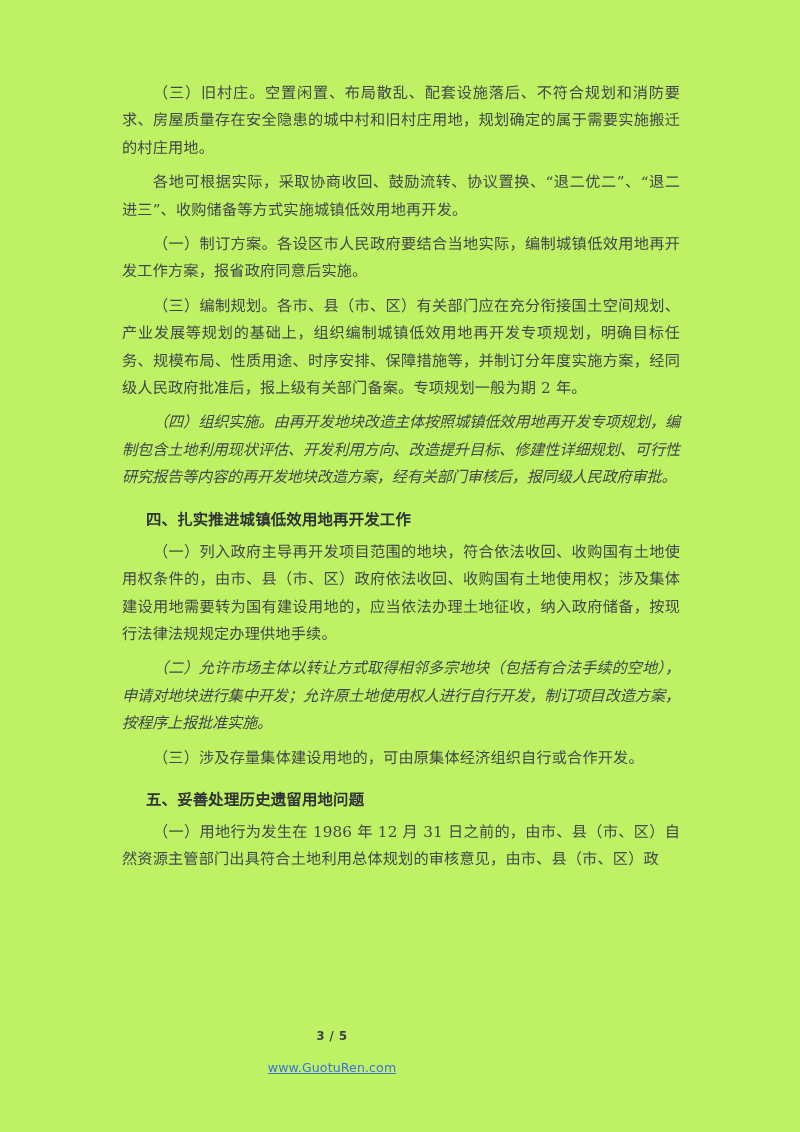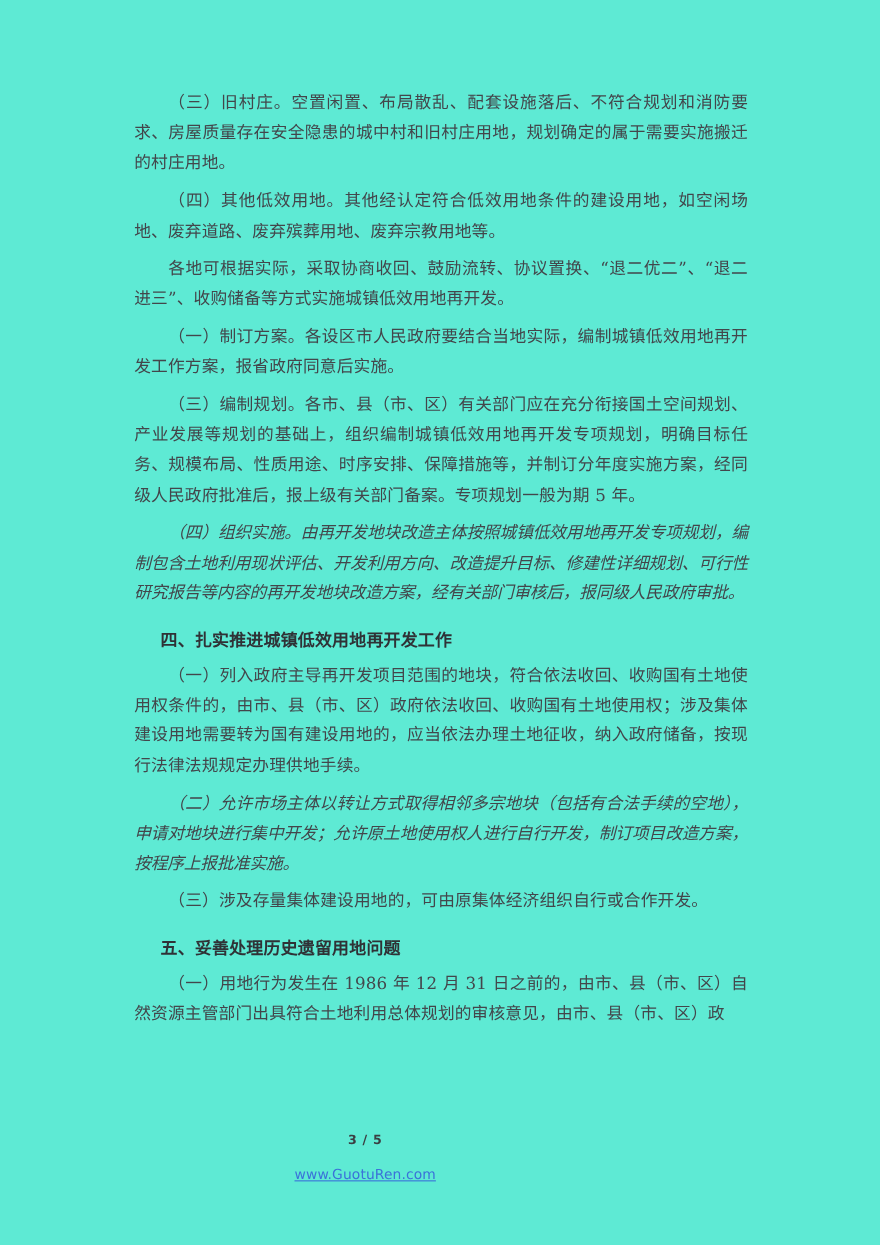--- a/index.html
+++ b/index.html
@@ -9,21 +9,21 @@
     background: #ffffff;
   }
   body {
     font-family: "DejaVu Serif", "Liberation Serif", serif;
   }
   .page {
     position: relative;
     width: 800px;
     height: 1132px;
     margin: 0 auto;
-    background: #5eead4;
+    background: #bef264;
     overflow: hidden;
     box-sizing: border-box;
   }
   .content {
     position: absolute;
     left: 122px;
     top: 80px;
     width: 558px;
   }
   p.body-par {
@@ -88,29 +88,28 @@
 </style>
 </head>
 <body>
 
 <div class="page">
 
   <div class="content">
 
     <p class="body-par">（三）旧村庄。空置闲置、布局散乱、配套设施落后、不符合规划和消防要求、房屋质量存在安全隐患的城中村和旧村庄用地，规划确定的属于需要实施搬迁的村庄用地。</p>
 
-    <p class="body-par">（四）其他低效用地。其他经认定符合低效用地条件的建设用地，如空闲场地、废弃道路、废弃殡葬用地、废弃宗教用地等。</p>
 
     <p class="body-par">各地可根据实际，采取协商收回、鼓励流转、协议置换、“退二优二”、“退二进三”、收购储备等方式实施城镇低效用地再开发。</p>
 
 
     <p class="body-par">（一）制订方案。各设区市人民政府要结合当地实际，编制城镇低效用地再开发工作方案，报省政府同意后实施。</p>
 
 
-    <p class="body-par">（三）编制规划。各市、县（市、区）有关部门应在充分衔接国土空间规划、产业发展等规划的基础上，组织编制城镇低效用地再开发专项规划，明确目标任务、规模布局、性质用途、时序安排、保障措施等，并制订分年度实施方案，经同级人民政府批准后，报上级有关部门备案。专项规划一般为期 5 年。</p>
+    <p class="body-par">（三）编制规划。各市、县（市、区）有关部门应在充分衔接国土空间规划、产业发展等规划的基础上，组织编制城镇低效用地再开发专项规划，明确目标任务、规模布局、性质用途、时序安排、保障措施等，并制订分年度实施方案，经同级人民政府批准后，报上级有关部门备案。专项规划一般为期 2 年。</p>
 
     <p class="body-par tight">（四）组织实施。由再开发地块改造主体按照城镇低效用地再开发专项规划，编制包含土地利用现状评估、开发利用方向、改造提升目标、修建性详细规划、可行性研究报告等内容的再开发地块改造方案，经有关部门审核后，报同级人民政府审批。</p>
 
     <h2 class="section-heading">四、扎实推进城镇低效用地再开发工作</h2>
 
     <p class="body-par">（一）列入政府主导再开发项目范围的地块，符合依法收回、收购国有土地使用权条件的，由市、县（市、区）政府依法收回、收购国有土地使用权；涉及集体建设用地需要转为国有建设用地的，应当依法办理土地征收，纳入政府储备，按现行法律法规规定办理供地手续。</p>
 
     <p class="body-par tight">（二）允许市场主体以转让方式取得相邻多宗地块（包括有合法手续的空地），申请对地块进行集中开发；允许原土地使用权人进行自行开发，制订项目改造方案，按程序上报批准实施。</p>
 
     <p class="body-par">（三）涉及存量集体建设用地的，可由原集体经济组织自行或合作开发。</p>

